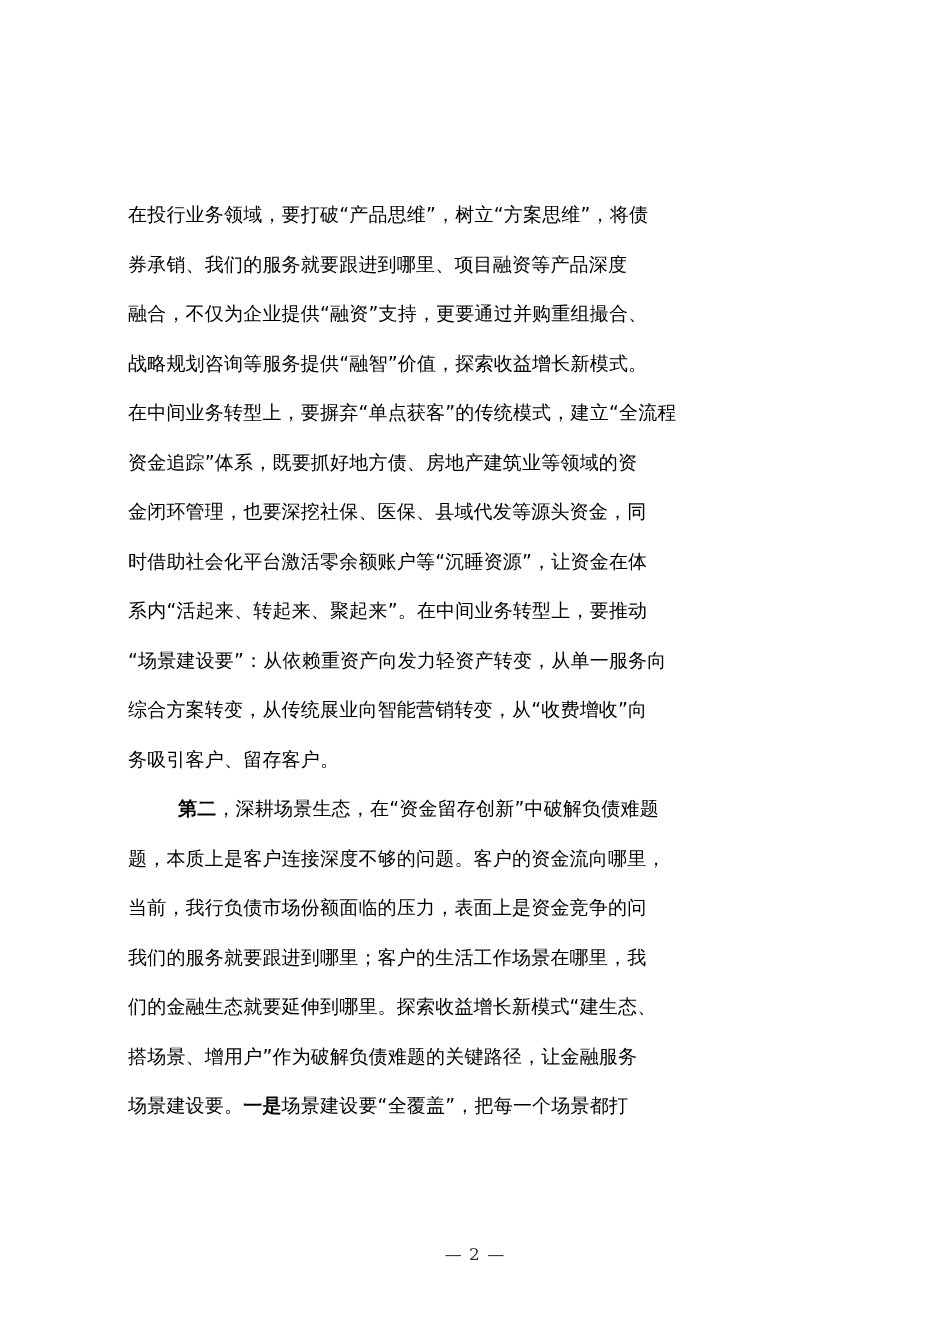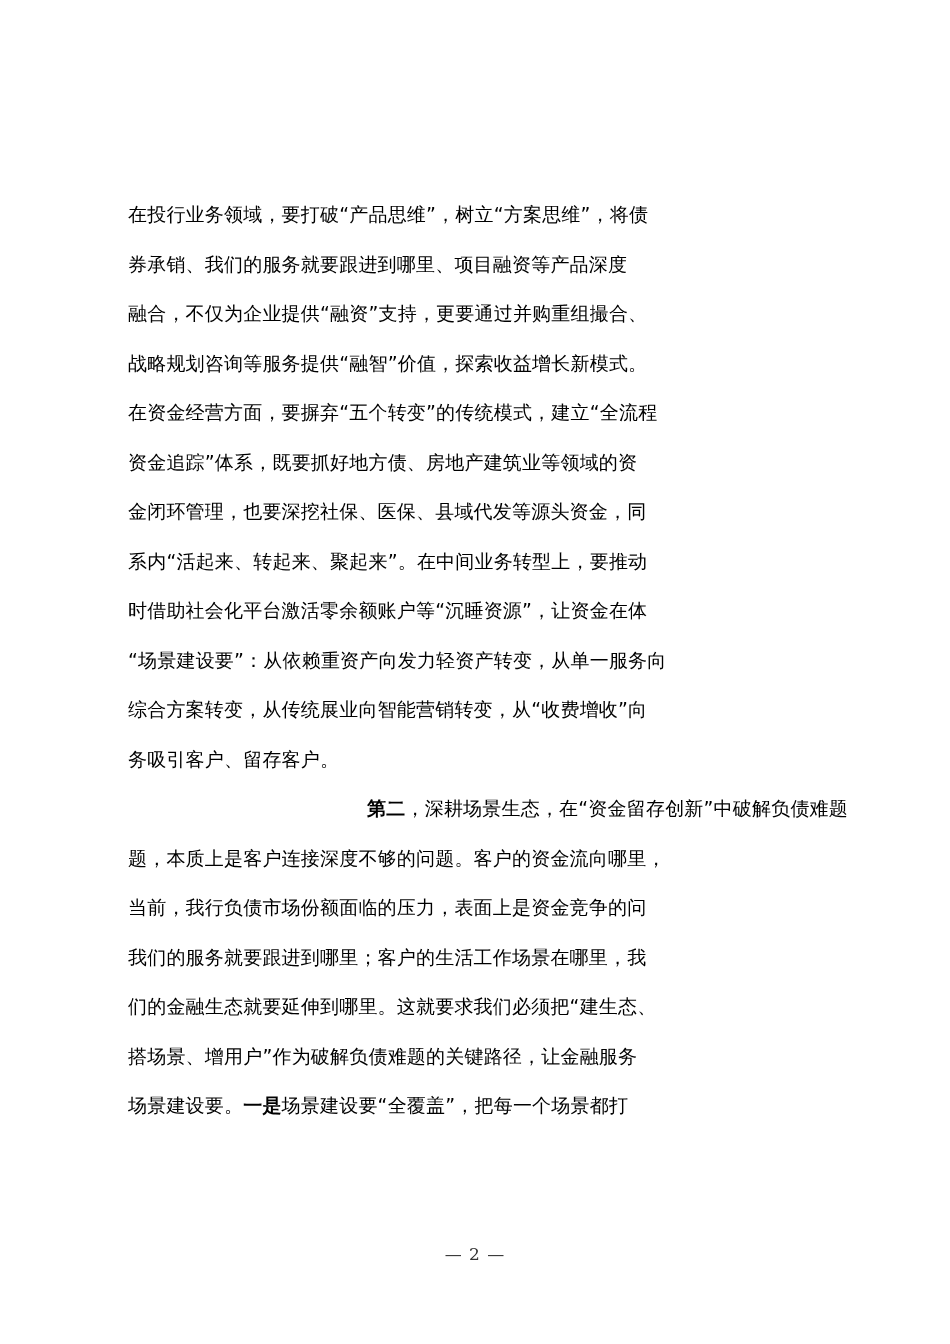--- a/index.html
+++ b/index.html
@@ -29,21 +29,20 @@
     }
     .line {
       height: 49.5px;
       line-height: 49.5px;
       font-size: 19px;
       white-space: nowrap;
       letter-spacing: 0.2px;
     }
     .indent {
       padding-left: 50px;
-      text-align: right;
     }
     b, .bold {
       font-weight: bold;
     }
     .page-number {
       position: absolute;
       left: 0;
       width: 950px;
       top: 1244px;
       text-align: center;
@@ -58,36 +57,36 @@
 
 <div class="page">
 
   <div class="body-text">
 
     <div>
       <div class="line">在投行业务领域，要打破“产品思维”，树立“方案思维”，将债</div>
       <div class="line">券承销、我们的服务就要跟进到哪里、项目融资等产品深度</div>
       <div class="line">融合，不仅为企业提供“融资”支持，更要通过并购重组撮合、</div>
       <div class="line">战略规划咨询等服务提供“融智”价值，探索收益增长新模式。</div>
-      <div class="line">在资金经营方面，要摒弃“五个转变”的传统模式，建立“全流程</div>
+      <div class="line">在中间业务转型上，要摒弃“单点获客”的传统模式，建立“全流程</div>
       <div class="line">资金追踪”体系，既要抓好地方债、房地产建筑业等领域的资</div>
       <div class="line">金闭环管理，也要深挖社保、医保、县域代发等源头资金，同</div>
+      <div class="line">时借助社会化平台激活零余额账户等“沉睡资源”，让资金在体</div>
       <div class="line">系内“活起来、转起来、聚起来”。在中间业务转型上，要推动</div>
-      <div class="line">时借助社会化平台激活零余额账户等“沉睡资源”，让资金在体</div>
       <div class="line">“场景建设要”：从依赖重资产向发力轻资产转变，从单一服务向</div>
       <div class="line">综合方案转变，从传统展业向智能营销转变，从“收费增收”向</div>
       <div class="line">务吸引客户、留存客户。</div>
     </div>
 
     <div>
       <div class="line indent"><span class="bold">第二</span><span>，深耕场景生态，在“资金留存创新”中破解负债难题</span></div>
       <div class="line">题，本质上是客户连接深度不够的问题。客户的资金流向哪里，</div>
       <div class="line">当前，我行负债市场份额面临的压力，表面上是资金竞争的问</div>
       <div class="line">我们的服务就要跟进到哪里；客户的生活工作场景在哪里，我</div>
-      <div class="line">们的金融生态就要延伸到哪里。这就要求我们必须把“建生态、</div>
+      <div class="line">们的金融生态就要延伸到哪里。探索收益增长新模式“建生态、</div>
       <div class="line">搭场景、增用户”作为破解负债难题的关键路径，让金融服务</div>
       <div class="line"><span>场景建设要。</span><span class="bold">一是</span><span>场景建设要“全覆盖”，把每一个场景都打</span></div>
     </div>
 
   </div>
 
   <div class="page-number">— 2 —</div>
 
 </div>
 

